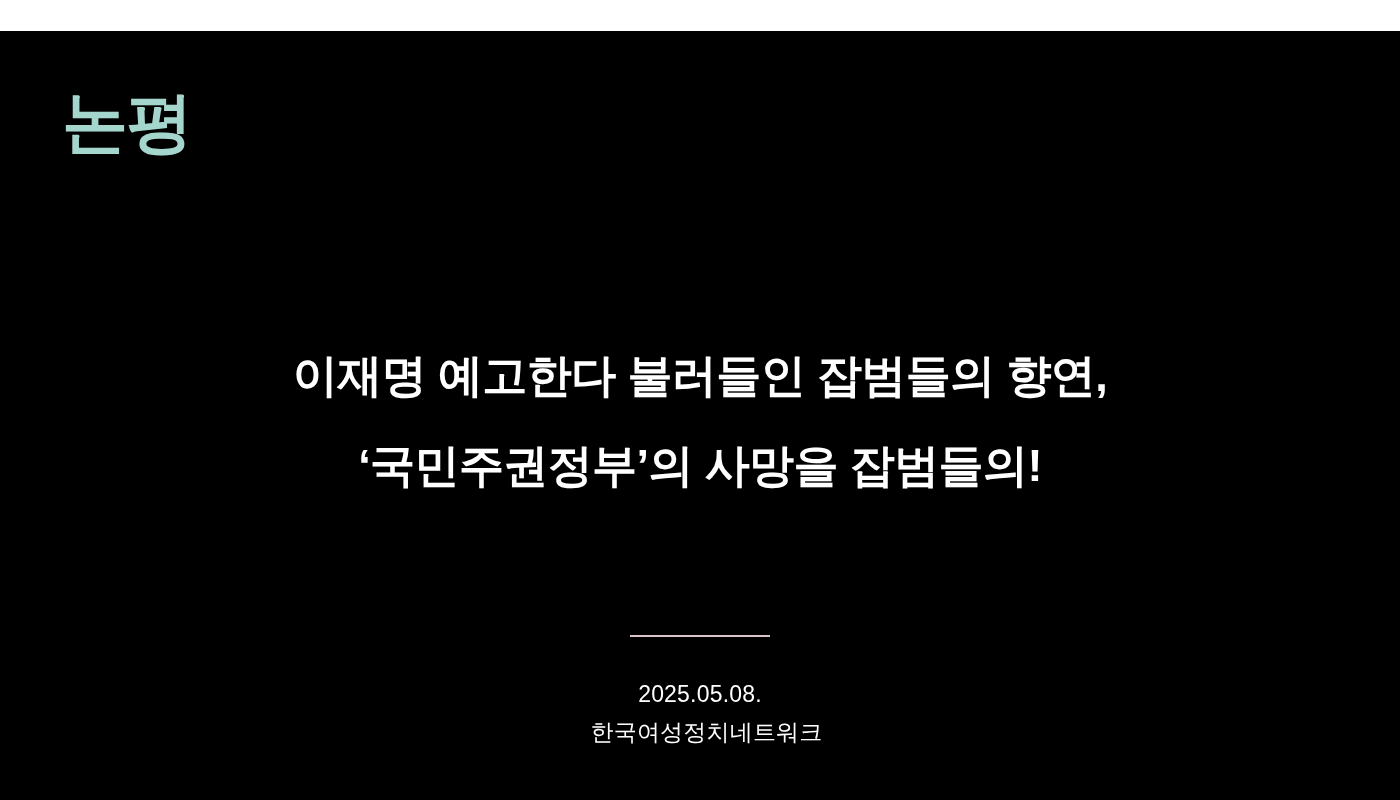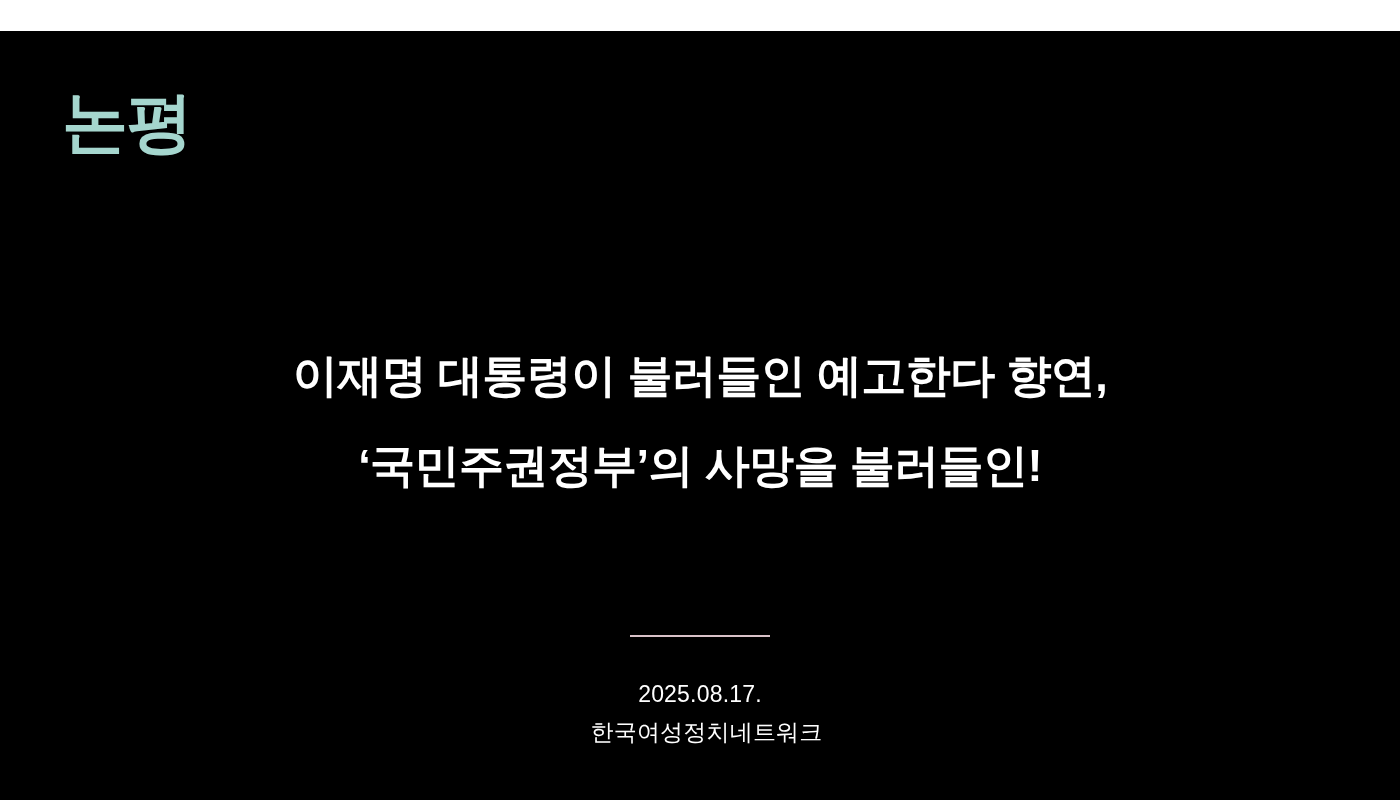--- a/index.html
+++ b/index.html
@@ -101,23 +101,23 @@
   }
 </style>
 </head>
 <body>
 
 <div class="card">
 
   <div class="logo">논평</div>
 
   <div class="headline">
-    <span class="headline-line">이재명 대통령이 불러들인 예고한다 향연,</span>
-    <span class="headline-line">‘국민주권정부’의 사망을 불러들인!</span>
+    <span class="headline-line">이재명 예고한다 불러들인 잡범들의 향연,</span>
+    <span class="headline-line">‘국민주권정부’의 사망을 잡범들의!</span>
   </div>
 
   <div class="footer">
     <hr class="divider">
-    <span class="footer-line footer-date">2025.08.17.</span>
+    <span class="footer-line footer-date">2025.05.08.</span>
     <span class="footer-line footer-org">한국여성정치네트워크</span>
   </div>
 
 </div>
 
 </body></html>

